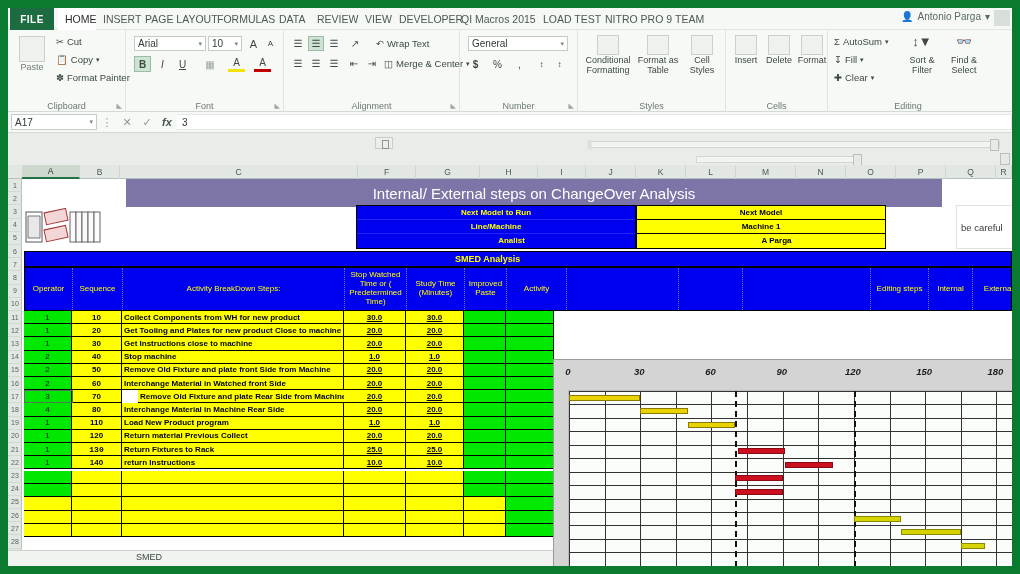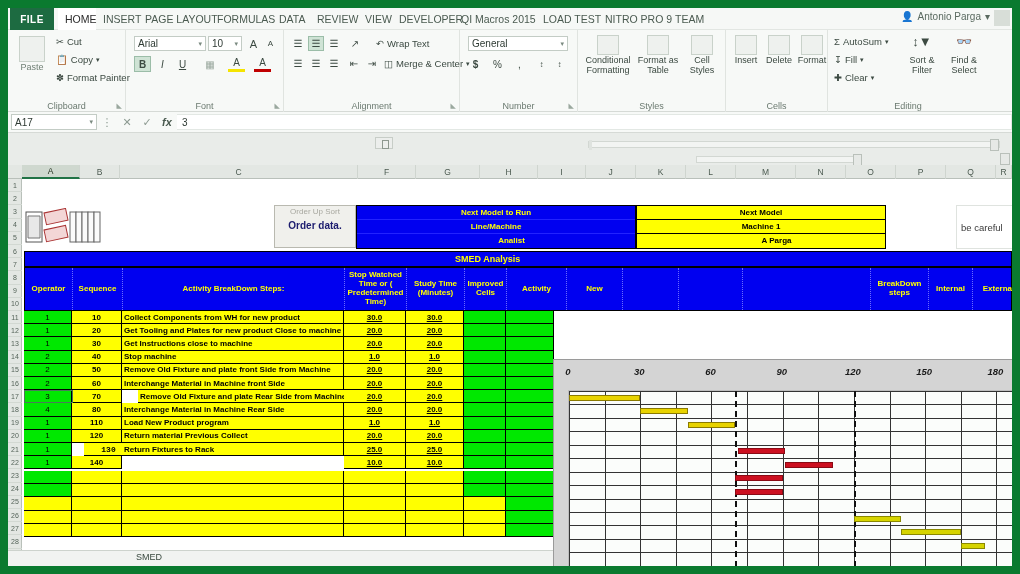--- a/index.html
+++ b/index.html
@@ -158,21 +158,21 @@
     position:absolute; left:2px; top:72px; right:0px; height:16px;
     background:#0000f0; border:1px solid #000; color:#ffff00;
     font-size:9px; font-weight:bold; display:flex; align-items:center;
   }
   #smedBand span { position:absolute; left:430px; }
   #hdrRow {
     position:absolute; left:2px; top:88px; right:0px; height:44px;
     background:#0000f0; border:1px solid #000; color:#ffff00;
   }
   .hcell {
-    position:absolute; top:0; height:100%; color:#ffff00; font-size:8px; font-weight:bold;
+    position:absolute; top:0; height:100%; color:#ffff00; font-size:8px; font-weight:normal;
     display:flex; align-items:center; justify-content:center; text-align:center;
     line-height:1.12; border-right:1px dotted #6a6aff; padding:0 1px;
   }
 
   
   #rows { position:absolute; left:2px; top:132px; right:0; height:160px; }
   .drow { position:absolute; left:0; right:0; height:13.2px; }
   .dc { position:absolute; top:0; height:100%; display:flex; align-items:center;
         font-size:8px; color:#000; border-bottom:1px solid #000; border-right:1px solid #000;
         padding:0 2px; overflow:hidden; white-space:nowrap; }
@@ -453,41 +453,38 @@
         <div class="rh" style="top: 316.8px; height: 13.2px;">25</div>
         <div class="rh" style="top: 330px; height: 13.2px;">26</div>
         <div class="rh" style="top: 343.2px; height: 13.2px;">27</div>
         <div class="rh" style="top: 356.4px; height: 13.2px;">28</div>
         <div class="rh" style="top: 369.6px; height: 13.2px;">29</div>
         <div class="rh" style="top: 382.8px; height: 13.2px;">30</div>
       </div>
 
     <div id="grid">
 
+      <div id="banner">Internal/ External steps on ChangeOver Analysis</div>
 
       <div id="pic">
         <svg width="100" height="40" viewBox="0 0 100 40">
           <rect x="2" y="4" width="16" height="30" fill="#fff" stroke="#555"></rect>
           <path d="M4 8 L16 8 L16 30 L4 30 Z" fill="#e8e8e8" stroke="#777"></path>
           <rect x="20" y="5" width="22" height="12" fill="#f3d6d6" stroke="#a33" transform="rotate(-12 20 5)"></rect>
           <rect x="20" y="22" width="22" height="12" fill="#f3d6d6" stroke="#a33" transform="rotate(-12 20 22)"></rect>
           <g stroke="#666" fill="#fafafa">
             <rect x="46" y="4" width="6" height="30"></rect>
               <rect x="52" y="4" width="6" height="30"></rect>
             <rect x="58" y="4" width="6" height="30"></rect>
               <rect x="64" y="4" width="6" height="30"></rect>
             <rect x="70" y="4" width="6" height="30"></rect>
           </g>
         </svg>
       </div>
 
-      <div id="orderwrap">
-        <div id="orderTop">Order Up Sort</div>
-        <div id="orderLbl">Order data.</div>
-      </div>
 
       <div id="infoBlue">
         <div class="irow">Next Model to Run</div>
         <div class="irow">Line/Machine</div>
         <div class="irow">Analist</div>
       </div>
       <div id="infoYell">
         <div class="irow">Next Model</div>
         <div class="irow">Machine 1</div>
         <div class="irow">A Parga</div>
@@ -497,27 +494,26 @@
       <div id="smedBand">
         <span>SMED Analysis</span>
       </div>
 
       <div id="hdrRow">
           <div class="hcell" style="left: 0px; width: 48px;">Operator</div>
           <div class="hcell" style="left: 48px; width: 50px;">Sequence</div>
           <div class="hcell" style="left: 98px; width: 222px;">Activity BreakDown Steps:</div>
           <div class="hcell" style="left: 320px; width: 62px;">Stop Watched Time or ( Predetermined Time)</div>
           <div class="hcell" style="left: 382px; width: 58px;">Study Time (Minutes)</div>
-          <div class="hcell" style="left: 440px; width: 42px;">Improved Cells</div>
+          <div class="hcell" style="left: 440px; width: 42px;">Improved Paste</div>
           <div class="hcell" style="left: 482px; width: 60px;">Activity</div>
-          <div class="hcell" style="left: 542px; width: 56px;">New</div>
           <div class="hcell" style="left: 598px; width: 56px;"></div>
           <div class="hcell" style="left: 654px; width: 64px;"></div>
           <div class="hcell" style="left: 794px; width: 52px;"></div>
-          <div class="hcell" style="left: 846px; width: 58px;">BreakDown steps</div>
+          <div class="hcell" style="left: 846px; width: 58px;">Editing steps</div>
           <div class="hcell" style="left: 904px; width: 44px;">Internal</div>
           <div class="hcell" style="left: 948px; width: 52px;">External</div>
         </div>
 
       <div id="rows">
           <div class="drow" style="top: 0px;">
             <div class="dc grn ctr" style="left: 0px; width: 48px;">1</div>
             <div class="dc yel ctr bold" style="left: 48px; width: 50px;">10</div>
             <div class="dc yel bold" style="left: 98px; width: 222px;">Collect Components from WH for new product</div>
             <div class="dc yel ctr und" style="left: 320px; width: 62px;">30.0</div>
@@ -557,21 +553,21 @@
             <div class="dc yel ctr bold" style="left: 48px; width: 50px;">50</div>
             <div class="dc yel bold" style="left: 98px; width: 222px;">Remove Old Fixture and plate front Side from Machine</div>
             <div class="dc yel ctr und" style="left: 320px; width: 62px;">20.0</div>
             <div class="dc yel ctr und" style="left: 382px; width: 58px;">20.0</div>
             <div class="dc grn" style="left: 440px; width: 42px;"></div>
             <div class="dc grn" style="left: 482px; width: 48px;"></div>
           </div>
           <div class="drow" style="top: 66px;">
             <div class="dc grn ctr" style="left: 0px; width: 48px;">2</div>
             <div class="dc yel ctr bold" style="left: 48px; width: 50px;">60</div>
-            <div class="dc yel bold" style="left: 98px; width: 222px;">Interchange Material in Machine front Side</div>
+            <div class="dc yel bold" style="left: 98px; width: 222px;">Interchange Material in Watched front Side</div>
             <div class="dc yel ctr und" style="left: 320px; width: 62px;">20.0</div>
             <div class="dc yel ctr und" style="left: 382px; width: 58px;">20.0</div>
             <div class="dc grn" style="left: 440px; width: 42px;"></div>
             <div class="dc grn" style="left: 482px; width: 48px;"></div>
           </div>
           <div class="drow" style="top: 79.2px;">
             <div class="dc grn ctr" style="left: 0px; width: 48px;">3</div>
             <div class="dc yel ctr bold" style="left: 48px; width: 50px;">70</div>
             <div class="dc yel bold" style="left: 114px; width: 222px;">Remove Old Fixture and plate Rear Side from Machine</div>
             <div class="dc yel ctr und" style="left: 320px; width: 62px;">20.0</div>
@@ -601,30 +597,31 @@
             <div class="dc grn ctr" style="left: 0px; width: 48px;">1</div>
             <div class="dc yel ctr bold" style="left: 48px; width: 50px;">120</div>
             <div class="dc yel bold" style="left: 98px; width: 222px;">Return material Previous Collect</div>
             <div class="dc yel ctr und" style="left: 320px; width: 62px;">20.0</div>
             <div class="dc yel ctr und" style="left: 382px; width: 58px;">20.0</div>
             <div class="dc grn" style="left: 440px; width: 42px;"></div>
             <div class="dc grn" style="left: 482px; width: 48px;"></div>
           </div>
           <div class="drow" style="top: 132px;">
             <div class="dc grn ctr" style="left: 0px; width: 48px;">1</div>
-            <div class="dc yel ctr bold" style="left: 60px; width: 50px; font-family: Liberation Mono, monospace;">130</div>
+            <div class="dc yel ctr bold" style="left: 48px; width: 50px; font-family: Liberation Mono, monospace;">130</div>
             <div class="dc yel bold" style="left: 98px; width: 222px;">Return Fixtures to Rack</div>
             <div class="dc yel ctr und" style="left: 320px; width: 62px;">25.0</div>
             <div class="dc yel ctr und" style="left: 382px; width: 58px;">25.0</div>
             <div class="dc grn" style="left: 440px; width: 42px;"></div>
             <div class="dc grn" style="left: 482px; width: 48px;"></div>
           </div>
           <div class="drow" style="top: 145.2px;">
             <div class="dc grn ctr" style="left: 0px; width: 48px;">1</div>
             <div class="dc yel ctr bold" style="left: 48px; width: 50px;">140</div>
+            <div class="dc yel bold" style="left: 98px; width: 222px;">return  Instructions</div>
             <div class="dc yel ctr und" style="left: 320px; width: 62px;">10.0</div>
             <div class="dc yel ctr und" style="left: 382px; width: 58px;">10.0</div>
             <div class="dc grn" style="left: 440px; width: 42px;"></div>
             <div class="dc grn" style="left: 482px; width: 48px;"></div>
           </div>
         </div>
       <div id="blanks">
           <div class="drow" style="top: 0px;">
             <div class="dc grn" style="left: 0px; width: 48px;"></div>
             <div class="dc yel" style="left: 48px; width: 50px;"></div>

